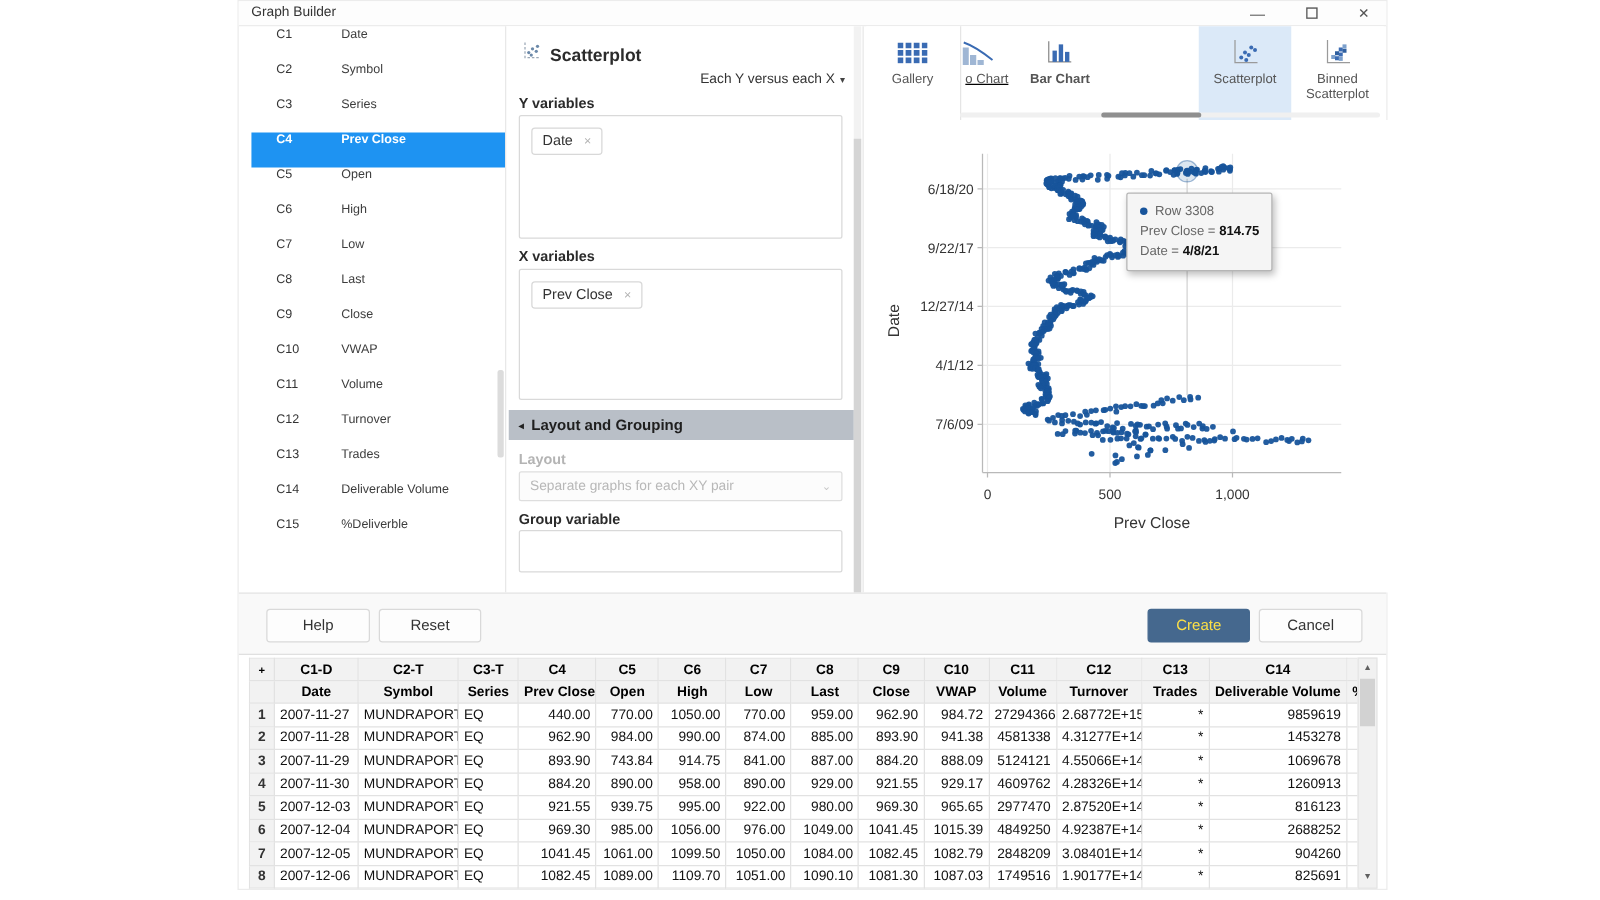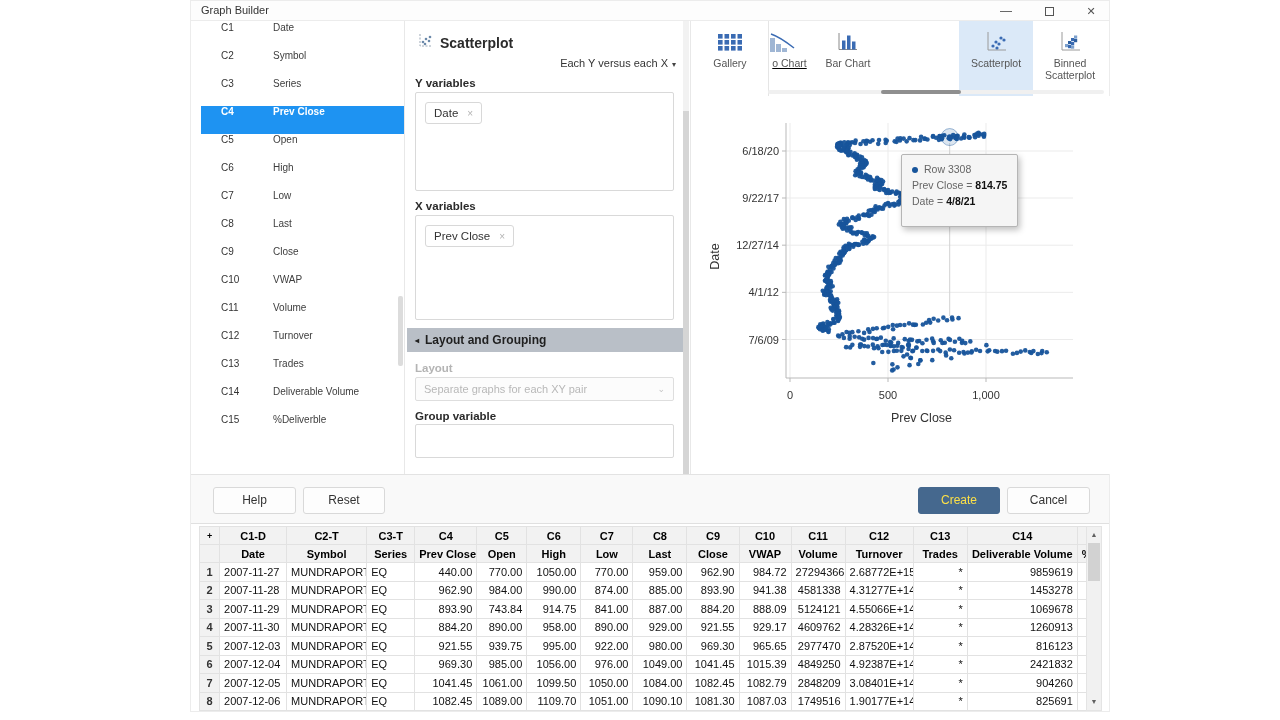--- a/index.html
+++ b/index.html
@@ -49,21 +49,21 @@
   .gtile .gicon{display:block;margin:8px auto 2px;height:26px;display:flex;align-items:center;justify-content:center}
   .glabel{display:block;font-size:10.5px;color:#555;line-height:12px;padding:0 2px}
   .gtile.sel{background:#dbe9f8}
   .gtile.clipped{overflow:hidden}
   .gtile.clipped .gicon svg{margin-left:-14px}
   .gdivider{position:absolute;left:75px;top:0;width:1px;height:75px;background:#e5e5e5}
   .hscroll{position:absolute;left:577px;top:89px;width:336px;height:4px;background:#f0f0f0;border-radius:2px}
   .hscroll .thumb{position:absolute;left:113px;top:0;width:80px;height:4px;background:#8f8f8f;border-radius:2px}
   
   .chart{position:absolute;left:502px;top:95px;width:418px;height:378px;background:#fff}
-  .tooltip{position:absolute;left:208px;top:58px;background:#f5f5f5;border:1px solid #b5b5b5;border-radius:2px;box-shadow:2px 3px 6px rgba(0,0,0,.25);padding:6px 10px 17px;font-size:10.5px;color:#666;line-height:16px;white-space:nowrap}
+  .tooltip{position:absolute;left:208px;top:58px;background:#f5f5f5;border:1px solid #b5b5b5;border-radius:2px;box-shadow:2px 3px 6px rgba(0,0,0,.25);padding:6px 10px 7px;font-size:10.5px;color:#666;line-height:16px;white-space:nowrap}
   .tt-dot{display:inline-block;width:6px;height:6px;border-radius:50%;background:#17549b;margin-right:6px}
   .tooltip b{color:#111;font-weight:700}
   
   .footer{position:absolute;left:0;top:473px;width:100%;height:50px;background:#f9f9f9;border-top:1px solid #e3e3e3;border-bottom:1px solid #e0e0e0}
   .btn{position:absolute;top:12px;height:27px;border:1px solid #d9d9d9;border-radius:3px;background:#fdfdfd;font-size:12px;color:#333;font-family:"Liberation Sans",sans-serif;text-align:center;line-height:25px;cursor:default}
   .btn.help{left:22px;width:83px}
   .btn.reset{left:112px;width:82px}
   .btn.create{left:727px;width:82px;background:#45688e;border-color:#45688e;color:#fde047}
   .btn.cancel{left:816px;width:83px}
   
@@ -225,21 +225,21 @@
         <span class="gicon">
           <svg width="26" height="20" viewBox="0 0 26 20">
             <rect x="0" y="6" width="5" height="14" fill="#9fb6d4"></rect>
             <rect x="6" y="12" width="5" height="8" fill="#9fb6d4"></rect>
             <rect x="12" y="16" width="5" height="4" fill="#9fb6d4"></rect>
             <path d="M1,2 Q10,5 24,16" stroke="#3a6bb3" stroke-width="1.5" fill="none"></path>
           </svg>
         </span>
         <span class="glabel">o Chart</span>
       </div>
-      <div class="gtile" style="left: 118px; width: 74px;">
+      <div class="gtile" style="left: 118px; width: 74px; font-weight: bold;">
         <span class="gicon">
           <svg width="22" height="20" viewBox="0 0 22 20">
             <path d="M2,1 V17.5 H20" stroke="#8a8a8a" fill="none"></path>
             <rect x="5" y="8.5" width="3.5" height="9" fill="#3a6bb3"></rect>
             <rect x="10" y="3.5" width="3.5" height="14" fill="#3a6bb3"></rect>
             <rect x="15" y="9.5" width="3.5" height="8" fill="#3a6bb3"></rect>
           </svg>
         </span>
         <span class="glabel">Bar Chart</span>
       </div>
@@ -1175,21 +1175,21 @@
             <td class="c-right">969.30</td>
             <td class="c-right">985.00</td>
             <td class="c-right">1056.00</td>
             <td class="c-right">976.00</td>
             <td class="c-right">1049.00</td>
             <td class="c-right">1041.45</td>
             <td class="c-right">1015.39</td>
             <td class="c-right">4849250</td>
             <td class="c-right">4.92387E+14</td>
             <td class="c-right">*</td>
-            <td class="c-right">2421832</td>
+            <td class="c-right">2688252</td>
             <td class="c-right"></td>
           </tr>
           <tr>
             <td class="rowno">7</td>
             <td class="c-left">2007-12-05</td>
             <td class="c-left">MUNDRAPORT</td>
             <td class="c-left">EQ</td>
             <td class="c-right">1041.45</td>
             <td class="c-right">1061.00</td>
             <td class="c-right">1099.50</td>

